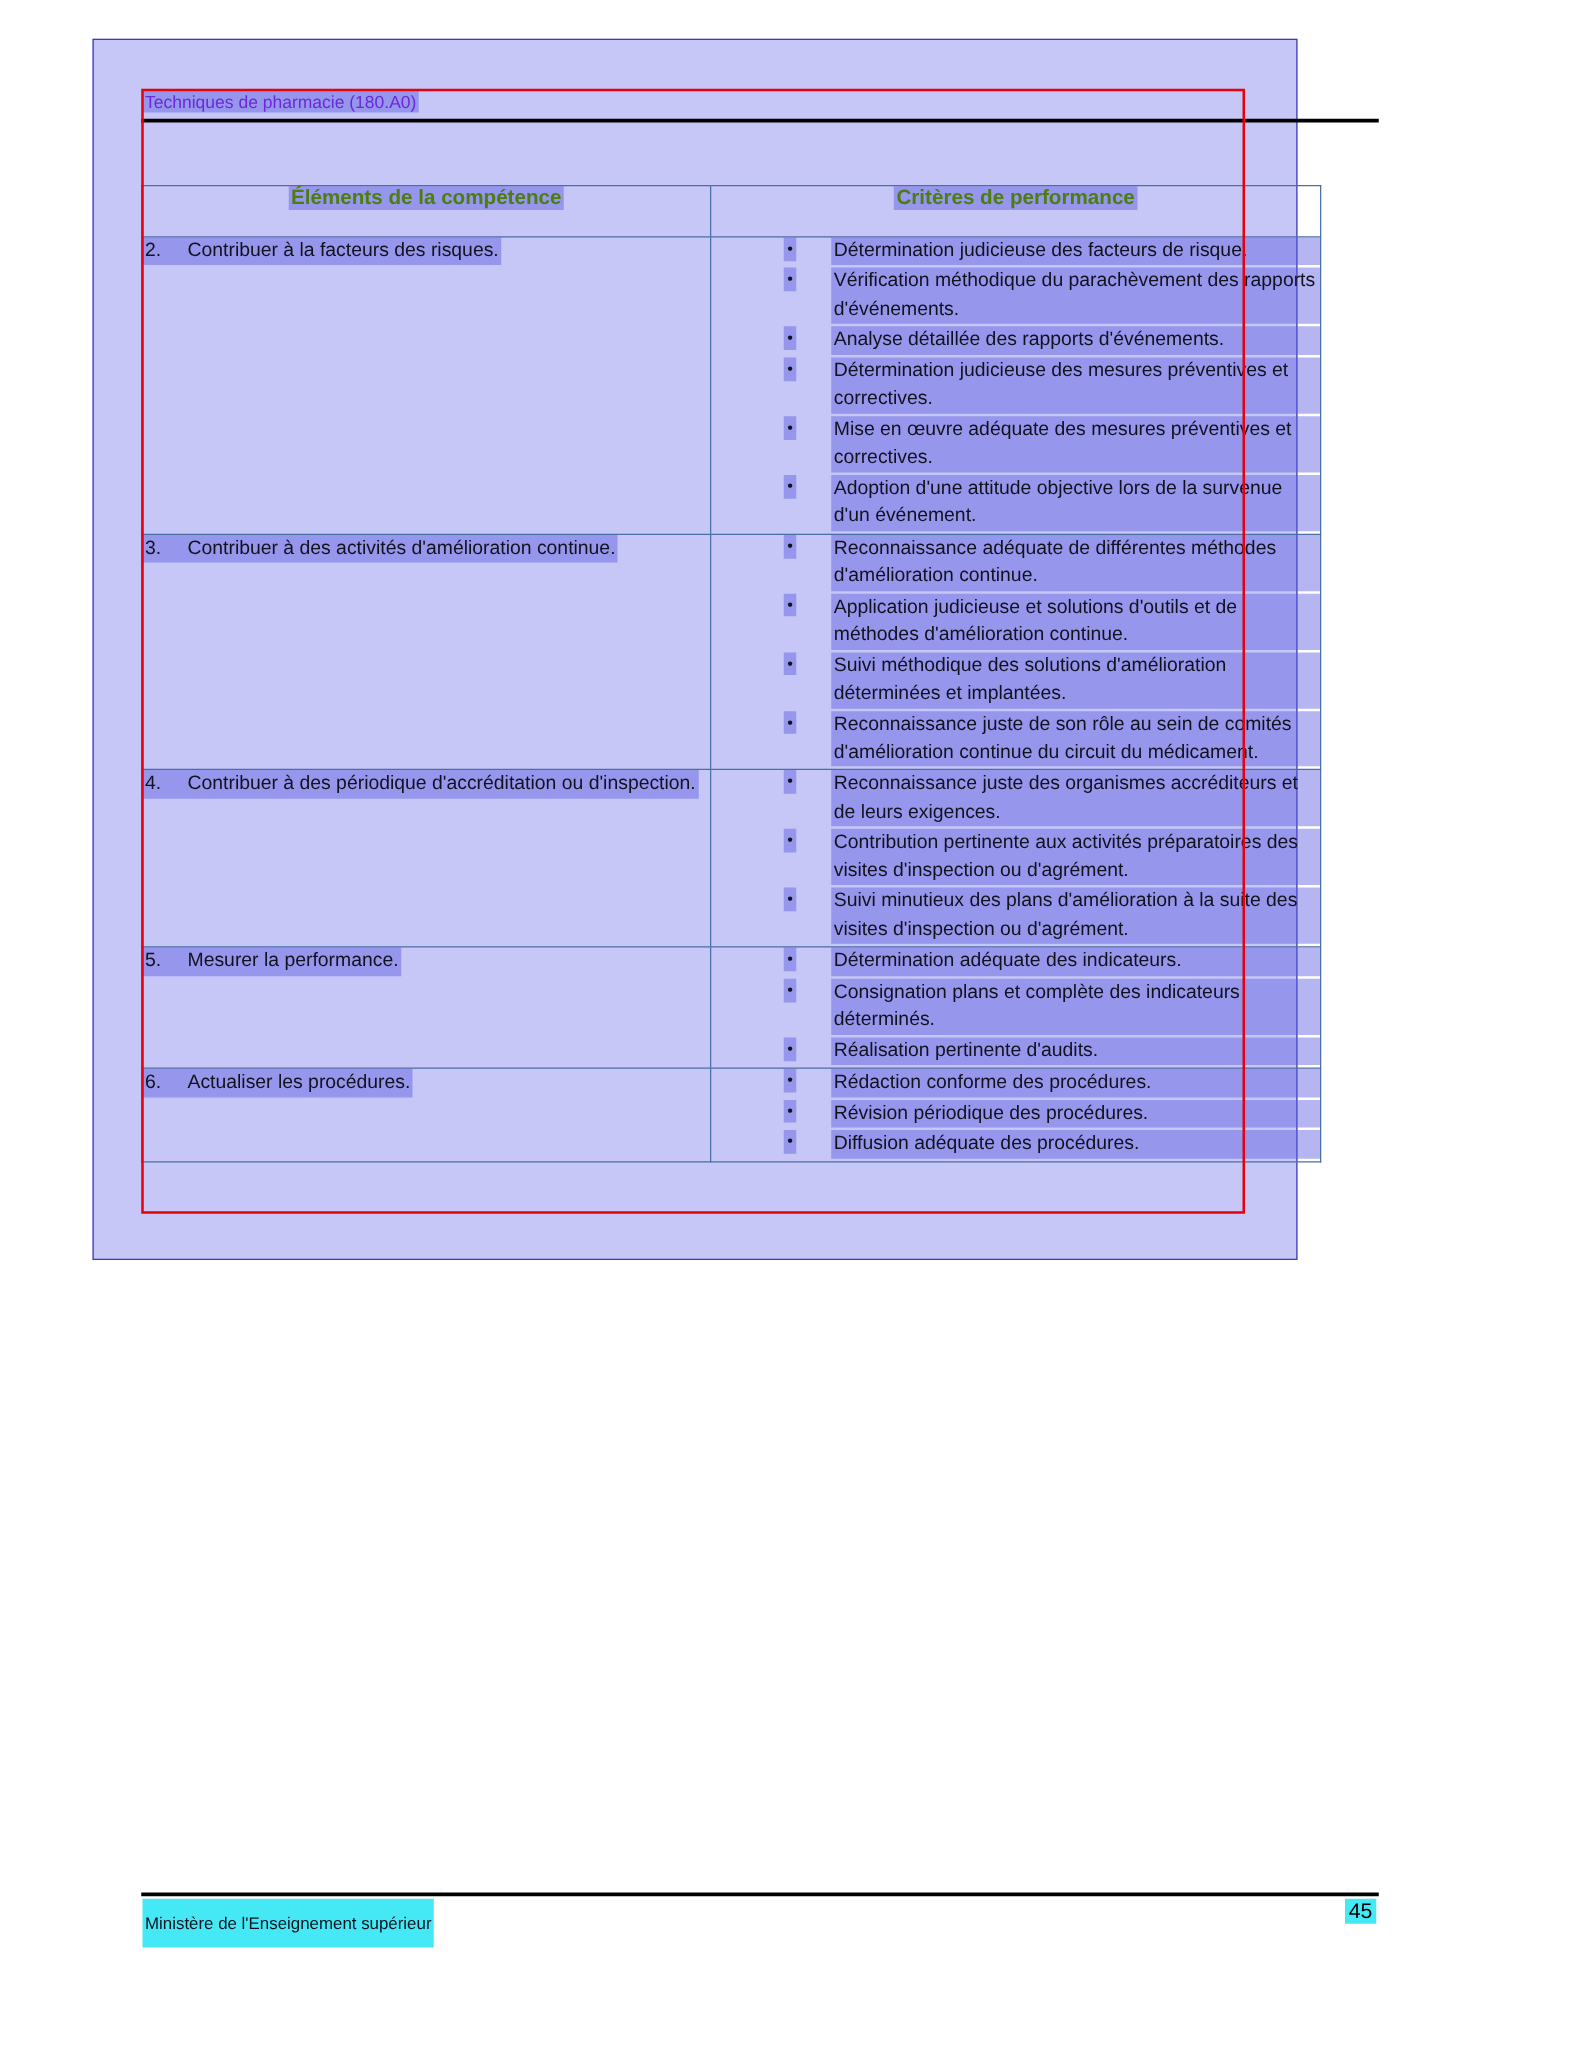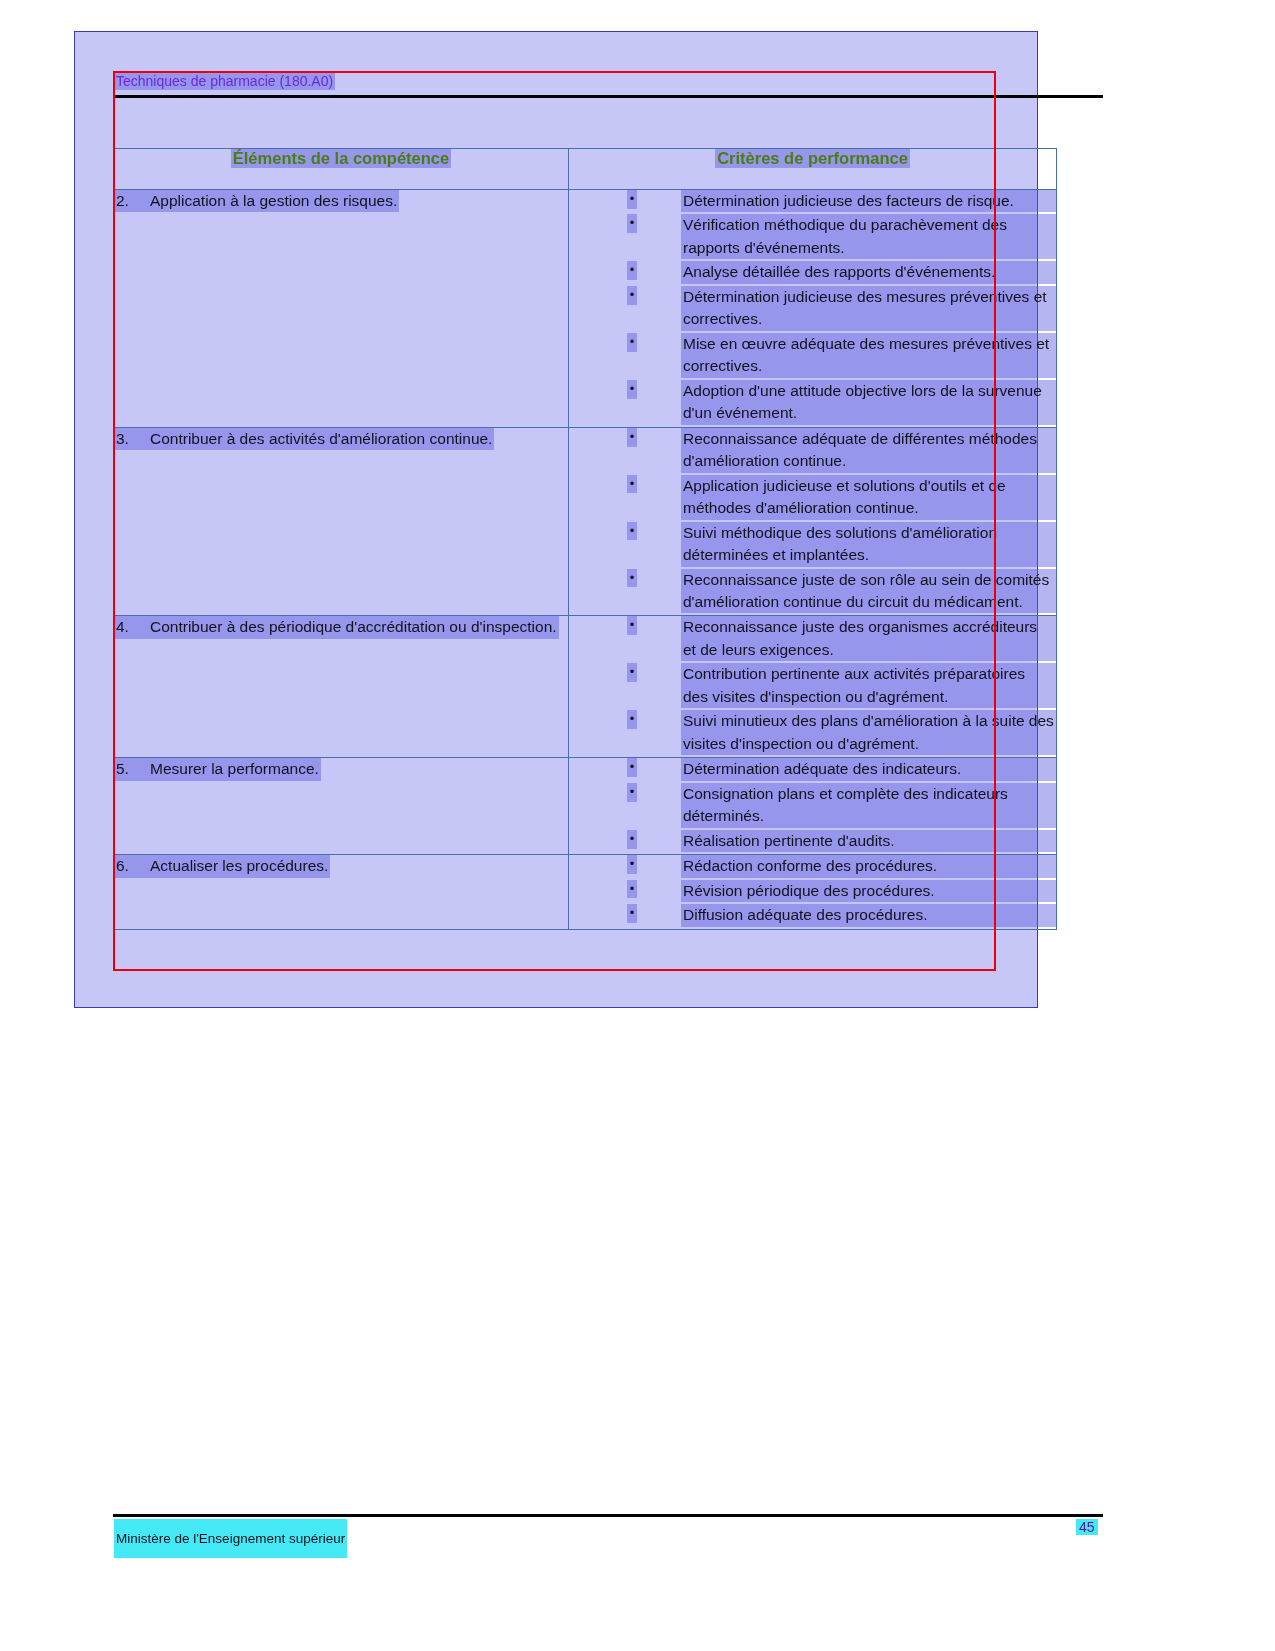--- a/index.html
+++ b/index.html
@@ -137,21 +137,20 @@
     text-align: center;
     background: rgba(90, 90, 225, 0.45);
     color: #12121f;
     font-size: 13px;
     line-height: 1.45;
   }
   .crit-text {
     background: rgba(90, 90, 225, 0.45);
     padding: 0 2px;
     flex: 1 1 auto;
-    margin-left: 16px;
   }
 
   
   .footer-rule {
     position: absolute;
     left: 113px;
     top: 1514px;
     width: 990px;
     height: 3px;
     background: #000000;
@@ -163,22 +162,22 @@
     font-size: 13.5px;
     color: #12121f;
     background: #45e8f5;
     padding: 12px 2px;
     white-space: nowrap;
   }
   .footer-right {
     position: absolute;
     left: 1076px;
     top: 1519px;
-    font-size: 14px;
-    color: #4c1d95;
+    font-size: 17px;
+    color: #000000;
     background: #45e8f5;
     padding: 0 3px;
   }
 </style>
 </head>
 <body>
 
 <div class="page-selection"></div>
 
 <div class="header-rule"></div>
@@ -198,21 +197,21 @@
         <span class="head-text">Critères de performance</span>
       </th>
     </tr>
   </thead>
   <tbody>
 
     <tr>
       <td class="elem-cell">
         <div class="elem-row">
           <span class="elem-num">2.</span>
-          <span class="elem-label">Application à la gestion des risques.</span>
+          <span class="elem-label">Contribuer à la facteurs des risques.</span>
         </div>
       </td>
       <td class="crit-cell">
         <ul class="crit-list">
           <li>
               <span class="bullet">•</span>
               <span class="crit-text">Détermination judicieuse des facteurs de risque.</span>
             </li>
           <li>
               <span class="bullet">•</span>

